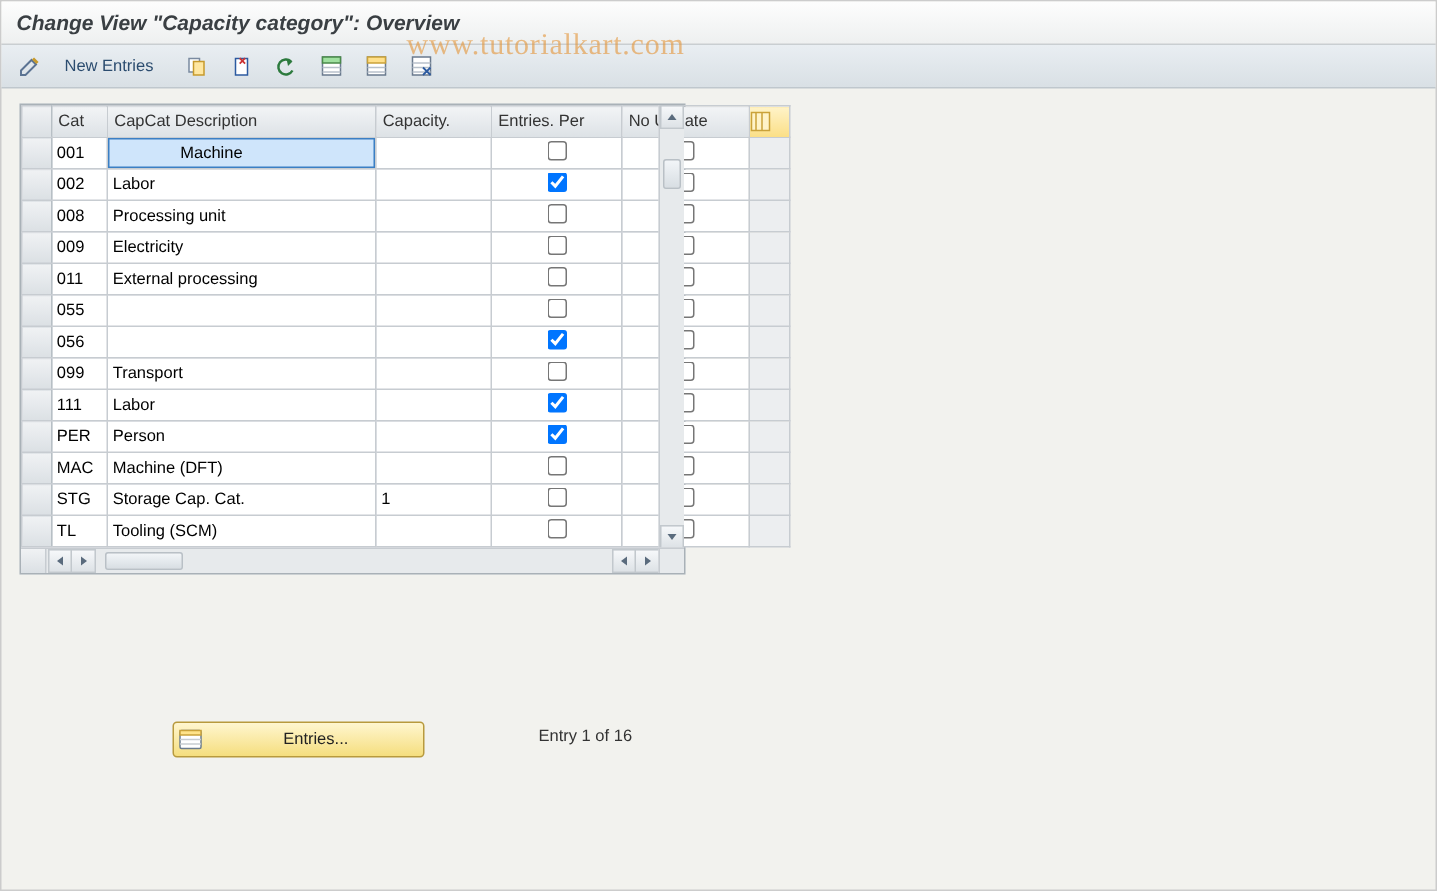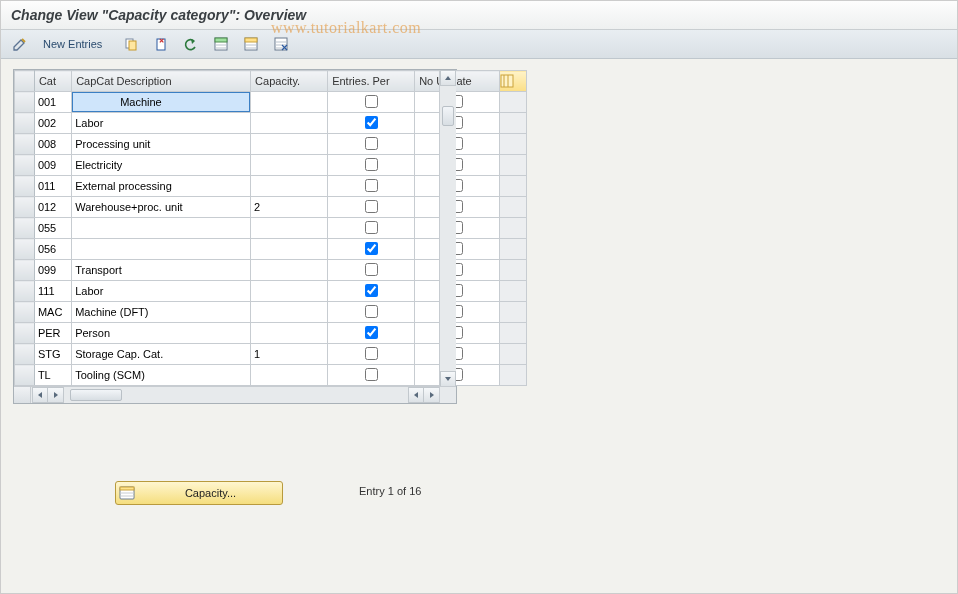--- a/index.html
+++ b/index.html
@@ -34,21 +34,21 @@
     font-weight: bold;
     font-style: italic;
     font-size: 14px;
     color: #3a3f43;
   }
   .watermark {
     position: absolute;
     left: 270px;
     top: 18px;
     font-family: Georgia, "Times New Roman", serif;
-    font-size: 16px;
+    font-size: 20px;
     letter-spacing: .5px;
     color: rgba(228, 150, 60, 0.62);
     pointer-events: none;
     z-index: 50;
   }
   .toolbar {
     height: 28px;
     background: linear-gradient(#e9eef2, #d9e0e5);
     border-bottom: 1px solid #bfc7cd;
     display: flex;
@@ -383,29 +383,20 @@
               <td class="gutter-cell"></td>
               <td><input class="cell-input cat" value="011" style=""></td>
               <td><input class="cell-input" value="External processing" style=""></td>
               <td><input class="cell-input" value="" style=""></td>
               <td class="center-cell"><input type="checkbox" style=""></td>
               <td class="center-cell"><input type="checkbox" style=""></td>
               <td style="background: rgb(236, 238, 240);"></td>
             </tr>
             <tr>
               <td class="gutter-cell"></td>
-              <td><input class="cell-input cat" value="012" style=""></td>
-              <td><input class="cell-input" value="Warehouse+proc. unit" style=""></td>
-              <td><input class="cell-input" value="2" style=""></td>
-              <td class="center-cell"><input type="checkbox" style=""></td>
-              <td class="center-cell"><input type="checkbox" style=""></td>
-              <td style="background: rgb(236, 238, 240);"></td>
-            </tr>
-            <tr>
-              <td class="gutter-cell"></td>
               <td><input class="cell-input cat" value="055" style=""></td>
               <td><input class="cell-input" value="" style=""></td>
               <td><input class="cell-input" value="" style=""></td>
               <td class="center-cell"><input type="checkbox" style=""></td>
               <td class="center-cell"><input type="checkbox" style=""></td>
               <td style="background: rgb(236, 238, 240);"></td>
             </tr>
             <tr>
               <td class="gutter-cell"></td>
               <td><input class="cell-input cat" value="056" style=""></td>
@@ -428,33 +419,33 @@
               <td class="gutter-cell"></td>
               <td><input class="cell-input cat" value="111" style=""></td>
               <td><input class="cell-input" value="Labor" style=""></td>
               <td><input class="cell-input" value="" style=""></td>
               <td class="center-cell"><input type="checkbox" checked="" style=""></td>
               <td class="center-cell"><input type="checkbox" style=""></td>
               <td style="background: rgb(236, 238, 240);"></td>
             </tr>
             <tr>
               <td class="gutter-cell"></td>
+              <td><input class="cell-input cat" value="PER" style=""></td>
+              <td><input class="cell-input" value="Person" style=""></td>
+              <td><input class="cell-input" value="" style=""></td>
+              <td class="center-cell"><input type="checkbox" checked="" style=""></td>
+              <td class="center-cell"><input type="checkbox" style=""></td>
+              <td style="background: rgb(236, 238, 240);"></td>
+            </tr>
+            <tr>
+              <td class="gutter-cell"></td>
               <td><input class="cell-input cat" value="MAC" style=""></td>
               <td><input class="cell-input" value="Machine (DFT)" style=""></td>
               <td><input class="cell-input" value="" style=""></td>
               <td class="center-cell"><input type="checkbox" style=""></td>
-              <td class="center-cell"><input type="checkbox" style=""></td>
-              <td style="background: rgb(236, 238, 240);"></td>
-            </tr>
-            <tr>
-              <td class="gutter-cell"></td>
-              <td><input class="cell-input cat" value="PER" style=""></td>
-              <td><input class="cell-input" value="Person" style=""></td>
-              <td><input class="cell-input" value="" style=""></td>
-              <td class="center-cell"><input type="checkbox" checked="" style=""></td>
               <td class="center-cell"><input type="checkbox" style=""></td>
               <td style="background: rgb(236, 238, 240);"></td>
             </tr>
             <tr>
               <td class="gutter-cell"></td>
               <td><input class="cell-input cat" value="STG" style=""></td>
               <td><input class="cell-input" value="Storage Cap. Cat." style=""></td>
               <td><input class="cell-input" value="1" style=""></td>
               <td class="center-cell"><input type="checkbox" style=""></td>
               <td class="center-cell"><input type="checkbox" style=""></td>
@@ -519,18 +510,18 @@
 
   <div class="position-btn">
     <span class="icon-slot">
       <svg width="16" height="14" viewBox="0 0 16 14">
           <rect x="1" y="1" width="14" height="12" rx="1" fill="#fff" stroke="#6b7c8e"></rect>
           <rect x="1" y="1" width="14" height="3" fill="#ffe38a" stroke="#caa23a"></rect>
           <line x1="1" y1="7" x2="15" y2="7" stroke="#c7ccd1"></line>
           <line x1="1" y1="10" x2="15" y2="10" stroke="#c7ccd1"></line>
         </svg>
     </span>
-    <span class="label">Capacity...</span>
+    <span class="label">Entries...</span>
   </div>
 
   <span class="entry-info">Entry 1 of 16</span>
 
 </div>
 
 </body></html>

